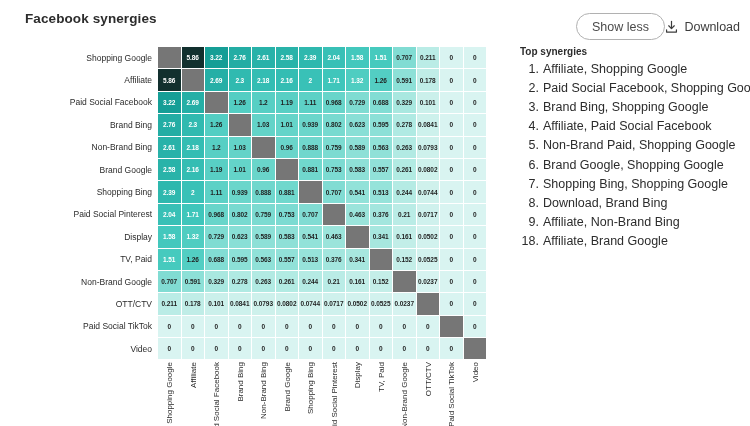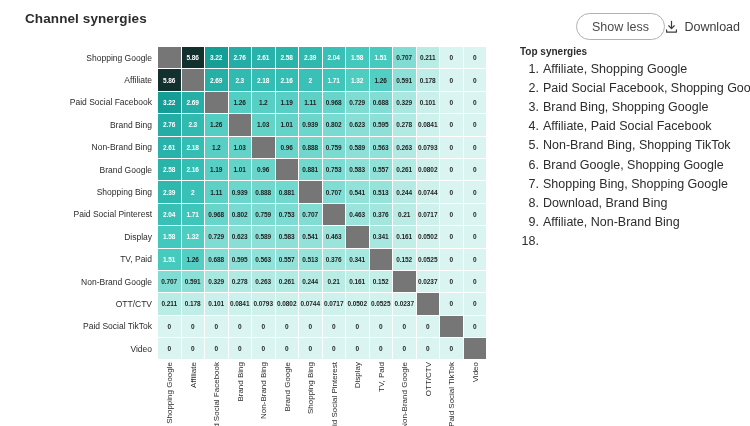--- a/index.html
+++ b/index.html
@@ -39,21 +39,21 @@
   .syn-list { position:absolute; left:518px; top:59px; }
   .syn-item { display:flex; height:19.2px; align-items:center; font-size:12.5px; color:#2c2c2c; }
   .syn-num { width:21px; text-align:right; margin-right:4px; }
   .syn-text { white-space:nowrap; }
 </style>
 </head>
 <body>
 
 <div class="stage">
 
-  <div class="page-title">Channel synergies</div>
+  <div class="page-title">Facebook synergies</div>
 
   <button class="show-less-btn">Show less</button>
 
   <button class="download-btn">
     <span>
       <svg width="13" height="14" viewBox="0 0 14 15" fill="none" stroke="#3c3c3c" stroke-width="1.3" stroke-linecap="round" stroke-linejoin="round">
         <path d="M7 1.5 V9"></path>
         <path d="M4 6.2 L7 9.2 L10 6.2"></path>
         <path d="M1.7 10.5 V13 H12.3 V10.5"></path>
       </svg>
@@ -336,36 +336,37 @@
       <div class="syn-item">
         <span class="syn-num">3.</span>
         <span class="syn-text">Brand Bing, Shopping Google</span>
       </div>
       <div class="syn-item">
         <span class="syn-num">4.</span>
         <span class="syn-text">Affiliate, Paid Social Facebook</span>
       </div>
       <div class="syn-item">
         <span class="syn-num">5.</span>
-        <span class="syn-text">Non-Brand Bing, Shopping TikTok</span>
+        <span class="syn-text">Non-Brand Paid, Shopping Google</span>
       </div>
       <div class="syn-item">
         <span class="syn-num">6.</span>
         <span class="syn-text">Brand Google, Shopping Google</span>
       </div>
       <div class="syn-item">
         <span class="syn-num">7.</span>
         <span class="syn-text">Shopping Bing, Shopping Google</span>
       </div>
       <div class="syn-item">
         <span class="syn-num">8.</span>
         <span class="syn-text">Download, Brand Bing</span>
       </div>
       <div class="syn-item">
         <span class="syn-num">9.</span>
         <span class="syn-text">Affiliate, Non-Brand Bing</span>
       </div>
       <div class="syn-item">
         <span class="syn-num">18.</span>
+        <span class="syn-text">Affiliate, Brand Google</span>
       </div>
     </div>
 
 </div>
 
 </body></html>

